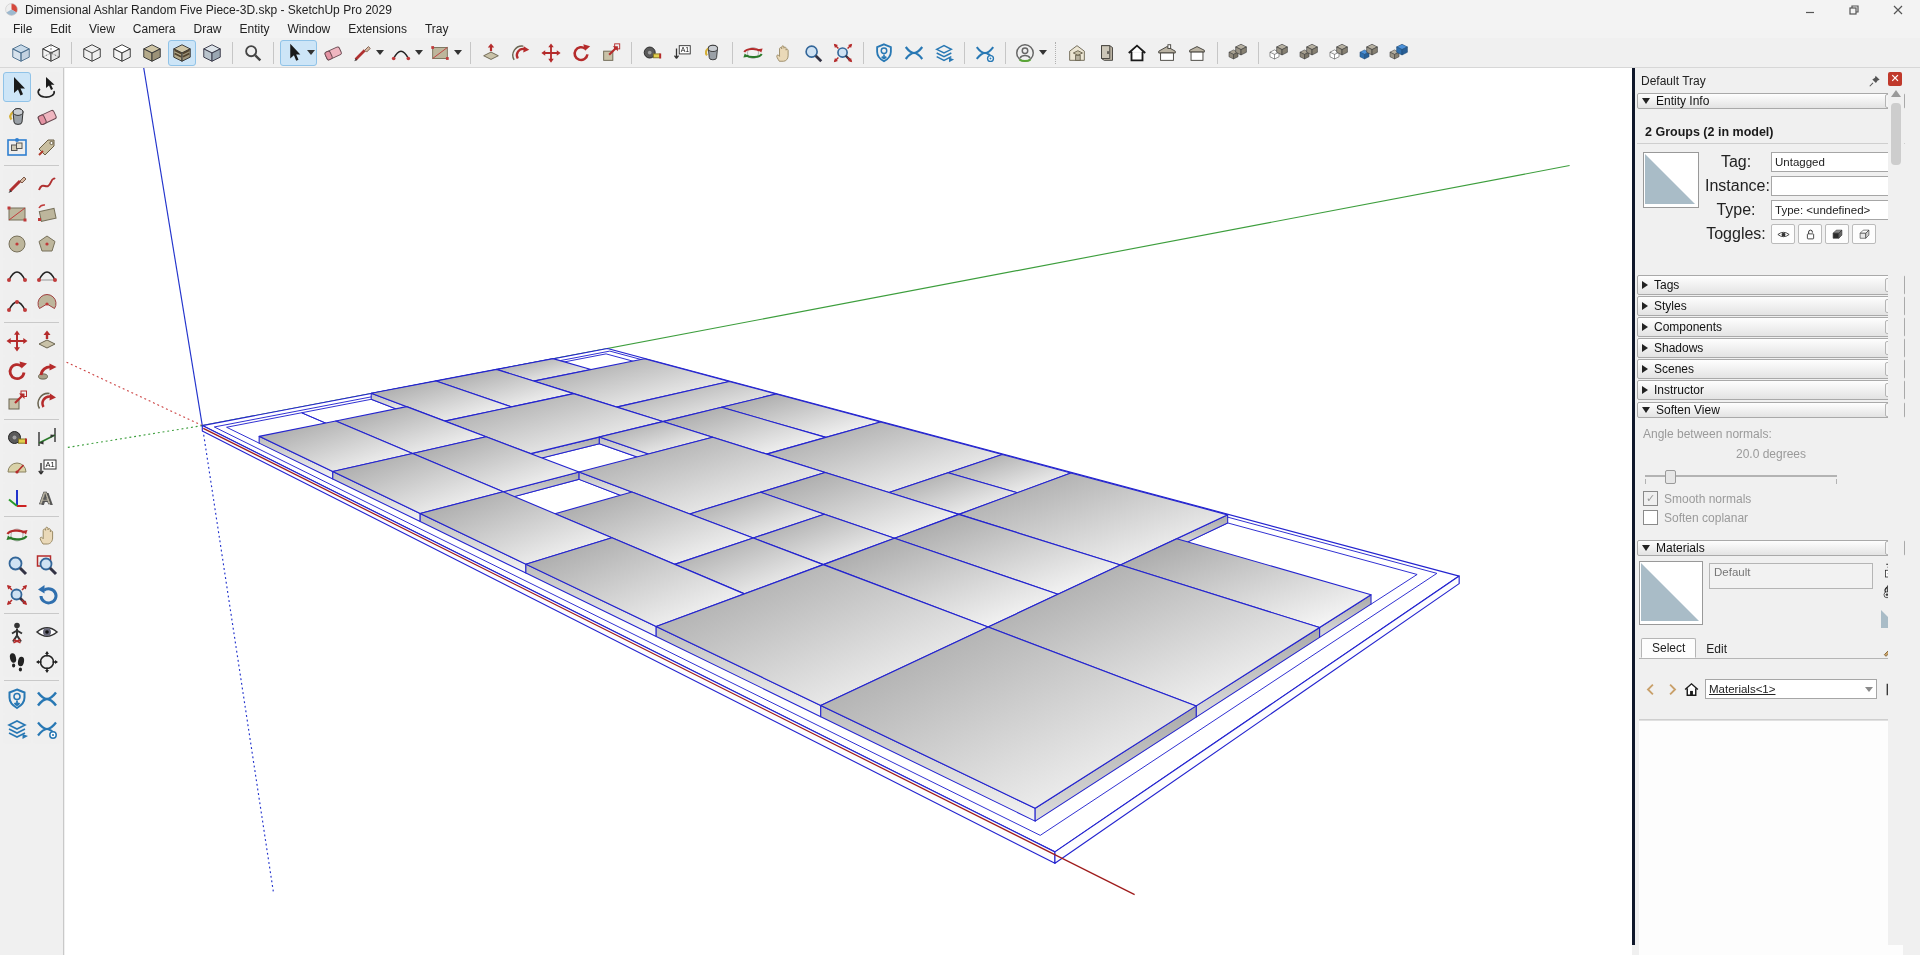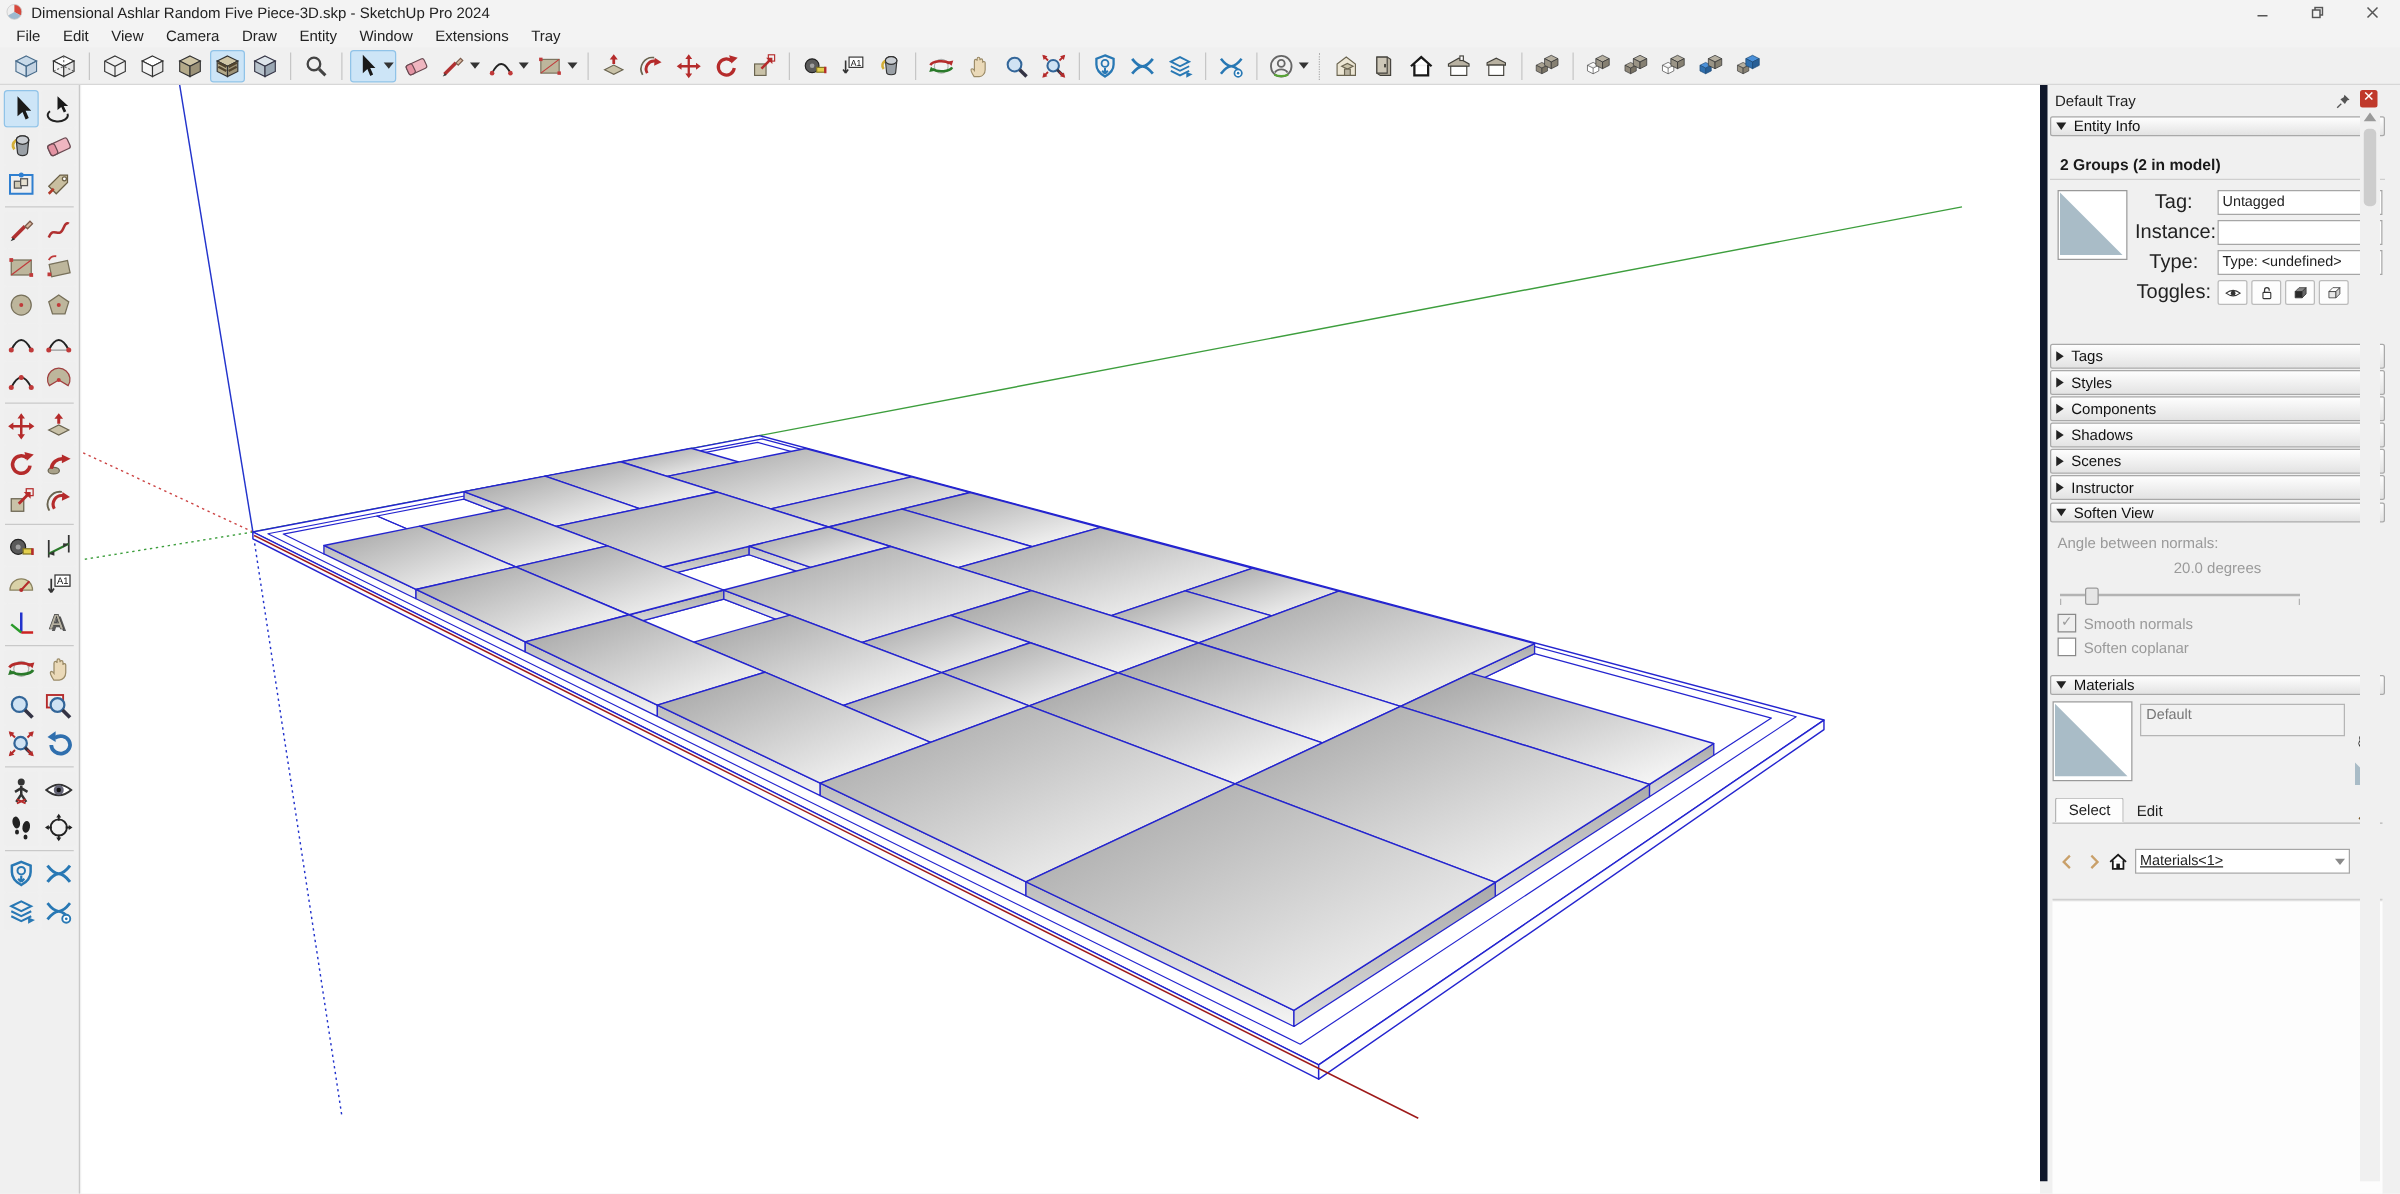--- a/index.html
+++ b/index.html
@@ -35,21 +35,21 @@
   .pbtn{width:28px;height:30px;display:flex;align-items:center;justify-content:center;
         border:1px solid transparent;border-radius:3px;}
   .pbtn.active{background:#cde5f7;border-color:#90c3e8;}
   .pbtn svg{width:24px;height:24px;}
   .psep{height:1px;background:#c9c9c9;margin:3px 4px;}
   
   #viewport{position:absolute;left:65px;top:68px;width:1567px;height:887px;background:#ffffff;overflow:hidden;}
   #viewport svg{display:block;}
   
   #tray{position:absolute;left:1632px;top:68px;width:272px;bottom:10px;background:#f0f0f0;
-        border-left:6px solid #0f172a;box-sizing:border-box;}
+        border-left:3px solid #0f172a;box-sizing:border-box;}
   #tray-head{height:22px;display:flex;align-items:center;padding:2px 2px 0 6px;}
   #tray-head .ttl{font-size:12px;color:#222;}
   #tray-head .pin{margin-left:auto;margin-right:20px;width:14px;height:14px;}
   #tray-x{position:absolute;right:2px;top:4px;width:14px;height:14px;background:#c0392b;
           color:#fff;font-size:11px;line-height:13px;text-align:center;border-radius:2px;}
   #tray-content{position:absolute;left:0;top:24px;width:272px;bottom:0;display:flex;flex-direction:column;}
   .sec-head{height:18px;margin:1px 2px;border:1px solid #a9a9a9;border-radius:2px;
             background:linear-gradient(#fefefe,#e3e3e3);display:flex;align-items:center;padding:0 4px;}
   .sec-head .arr{width:0;height:0;margin-right:6px;}
   .arr.right{border-top:4px solid transparent;border-bottom:4px solid transparent;border-left:6px solid #222;}
@@ -117,21 +117,21 @@
 
 <div id="titlebar">
   <span class="logo">
     <svg viewBox="0 0 24 24">
         <circle cx="12" cy="12" r="9.5" fill="#eeeeee"></circle>
       <path d="M12,2.5 a9.5,9.5 0 0 1 8.2,14.2 L12,12 z" fill="#d6483c"></path>
       <path d="M3.8,16.7 a9.5,9.5 0 0 0 16.4,0 L12,12 z" fill="#9db9cf"></path>
       <circle cx="12" cy="12" r="9.5" fill="none" stroke="#c9c9c9"></circle>
       </svg>
   </span>
-  <span id="win-title">Dimensional Ashlar Random Five Piece-3D.skp - SketchUp Pro 2024</span>
+  <span id="win-title">Dimensional Ashlar Random Five Piece-3D.skp - SketchUp Pro 2029</span>
   <div id="win-controls">
     <span class="wbtn">
         <svg width="10" height="10" viewBox="0 0 10 10">
           <path d="M1,7.5 h8"></path>
         </svg>
       </span>
     <span class="wbtn">
         <svg width="10" height="10" viewBox="0 0 10 10">
           <rect x="1" y="3" width="6" height="6"></rect>
           <path d="M3,3 V1 h6 v6 h-2"></path>

